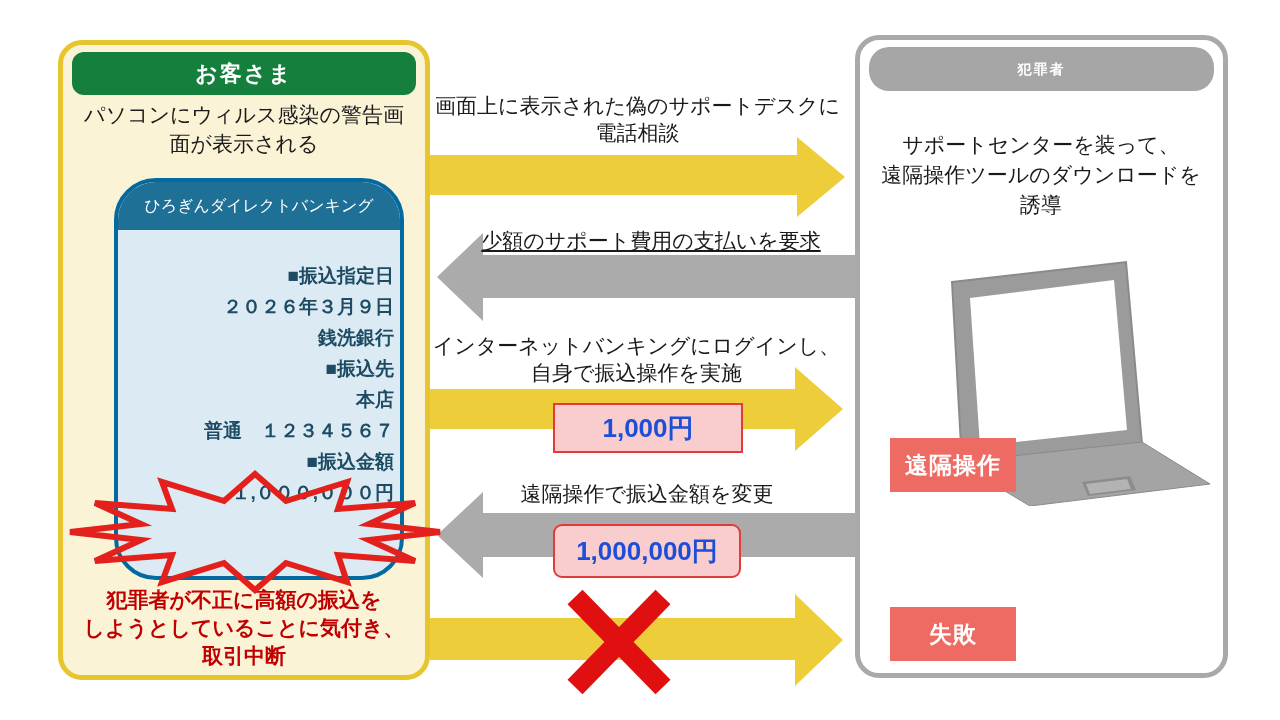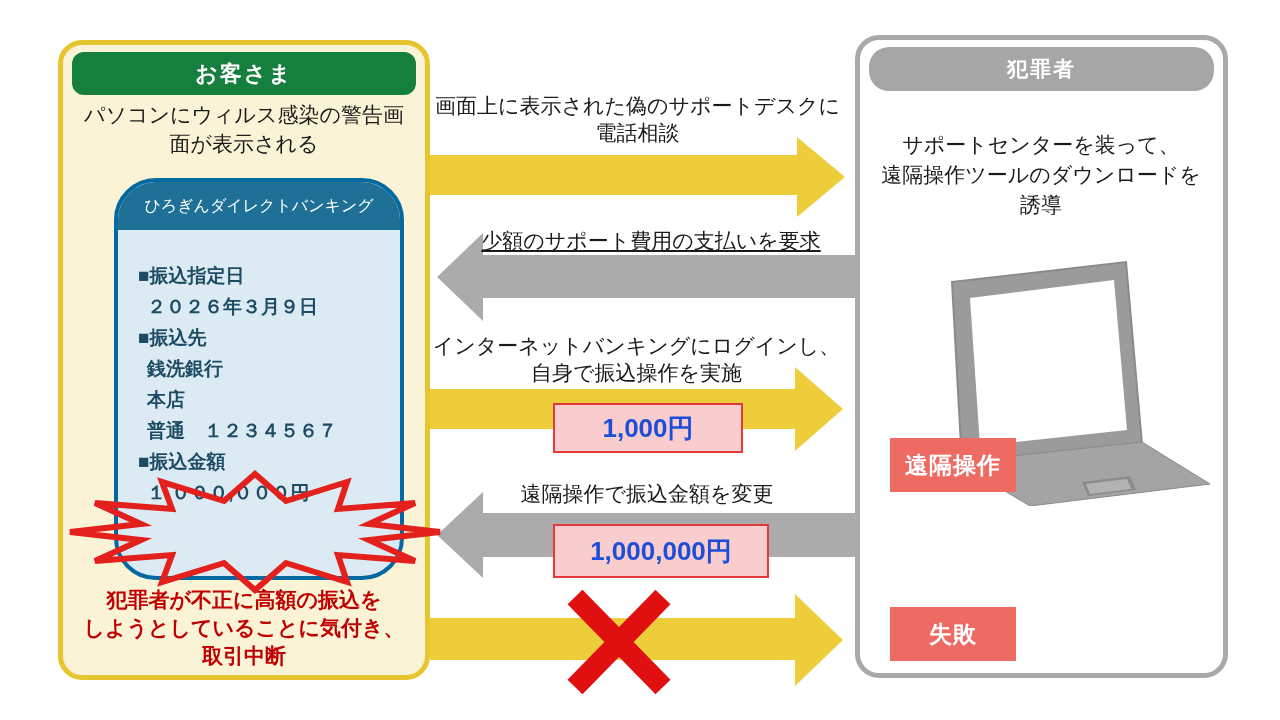--- a/index.html
+++ b/index.html
@@ -27,36 +27,36 @@
   }
   .phone {
     left:114px; top:178px; width:290px; height:402px;
     background:#DCEBF3; border:4px solid #0369a1; border-radius:42px; overflow:hidden;
   }
   .phone-header {
     height:48px; background:#1F7096; color:#ffffff;
     font-size:16px; text-align:center; line-height:48px;
   }
   .phone-body {
-    padding:30px 6px 0 20px; color:#1C4B63; font-weight:bold; font-size:19px; line-height:31px;
+    padding:30px 6px 0 20px; color:#1C4B63; font-weight:bold; font-size:19px; line-height:31px;text-align:right;
   }
   .phone-line.indent { padding-left:9px; }
   .customer-warning {
     left:64px; top:586px; width:360px; text-align:center;
     color:#C00000; font-size:21px; font-weight:bold; line-height:28px;
   }
 
   
   .criminal-panel {
     left:855px; top:35px; width:373px; height:643px;
     background:#ffffff; border:5px solid #A9A9A9; border-radius:24px;
   }
   .criminal-panel .box-header {
     margin:7px 9px 0 9px; height:44px; border-radius:20px;
-    background:#A6A6A6; color:#ffffff; font-size:21px; font-weight:bold;
+    background:#A6A6A6; color:#ffffff; font-size:14px; font-weight:bold;
     text-align:center; line-height:44px; letter-spacing:2px;
   }
   .criminal-desc {
     left:860px; top:130px; width:362px; text-align:center;
     font-size:21px; color:#1a1a1a; line-height:30px;
   }
   .tag-label {
     width:126px; height:54px; background:#EE6B64; color:#ffffff;
     font-size:23px; font-weight:bold; text-align:center; line-height:54px;
     z-index:5; letter-spacing:1px;
@@ -88,22 +88,22 @@
   </section>
 
   <div class="abs customer-desc pre">パソコンにウィルス感染の警告画
 面が表示される</div>
 
   <div class="abs phone">
     <div class="phone-header">ひろぎんダイレクトバンキング</div>
     <div class="phone-body">
       <div class="phone-line">■振込指定日</div>
       <div class="phone-line indent">２０２６年３月９日</div>
+      <div class="phone-line indent">銭洗銀行</div>
       <div class="phone-line">■振込先</div>
-      <div class="phone-line indent">銭洗銀行</div>
       <div class="phone-line indent">本店</div>
       <div class="phone-line indent">普通　１２３４５６７</div>
       <div class="phone-line">■振込金額</div>
       <div class="phone-line indent">１,０００,０００円</div>
     </div>
   </div>
 
   <svg class="abs" style="left:65px; top:470px; z-index:2;" width="380" height="125" viewBox="0 0 380 125">
     <polygon points="375,62 304,70 350,91 273,85 282,112 221,93 190,120 159,93 97,112 107,85 30,91 76,70 5,62 76,54 30,33 107,39 97,12 159,31 190,4 221,31 282,12 273,39 350,33 304,54" fill="none" stroke="#E3201B" stroke-width="6" stroke-linejoin="miter"></polygon>
   </svg>
@@ -128,21 +128,21 @@
 自身で振込操作を実施</div>
   <svg class="abs arrow" style="left:430px; top:367px;" width="413" height="84" viewBox="0 0 413 84">
     <polygon class="fill-yellow" points="0,22 365,22 365,0 413,42 365,84 365,62 0,62"></polygon>
   </svg>
   <div class="abs amount-box" style="left:553px; top:403px; width:190px; height:50px; line-height:46px;">1,000円</div>
 
   <div class="abs flow-label" style="left:437px; top:480px; width:420px;">遠隔操作で振込金額を変更</div>
   <svg class="abs arrow" style="left:437px; top:492px;" width="420" height="86" viewBox="0 0 420 86">
     <polygon class="fill-gray" points="420,21 46,21 46,0 0,43 46,86 46,65 420,65"></polygon>
   </svg>
-  <div class="abs amount-box" style="left:553px; top:524px; width:216px; height:54px; line-height:50px;">1,000,000円</div>
+  <div class="abs amount-box" style="left:553px; top:524px; width:188px; height:54px; line-height:50px;border-radius:9px;">1,000,000円</div>
 
   <svg class="abs arrow" style="left:430px; top:594px;" width="413" height="92" viewBox="0 0 413 92">
     <polygon class="fill-yellow" points="0,24 365,24 365,0 413,46 365,92 365,66 0,66"></polygon>
   </svg>
   <svg class="abs" style="left:563px; top:588px; z-index:3;" width="112" height="108" viewBox="0 0 112 108">
     <line x1="12" y1="9" x2="100" y2="99" stroke="#E11010" stroke-width="21"></line>
     <line x1="100" y1="9" x2="12" y2="99" stroke="#E11010" stroke-width="21"></line>
   </svg>
 
   <section class="abs criminal-panel">

